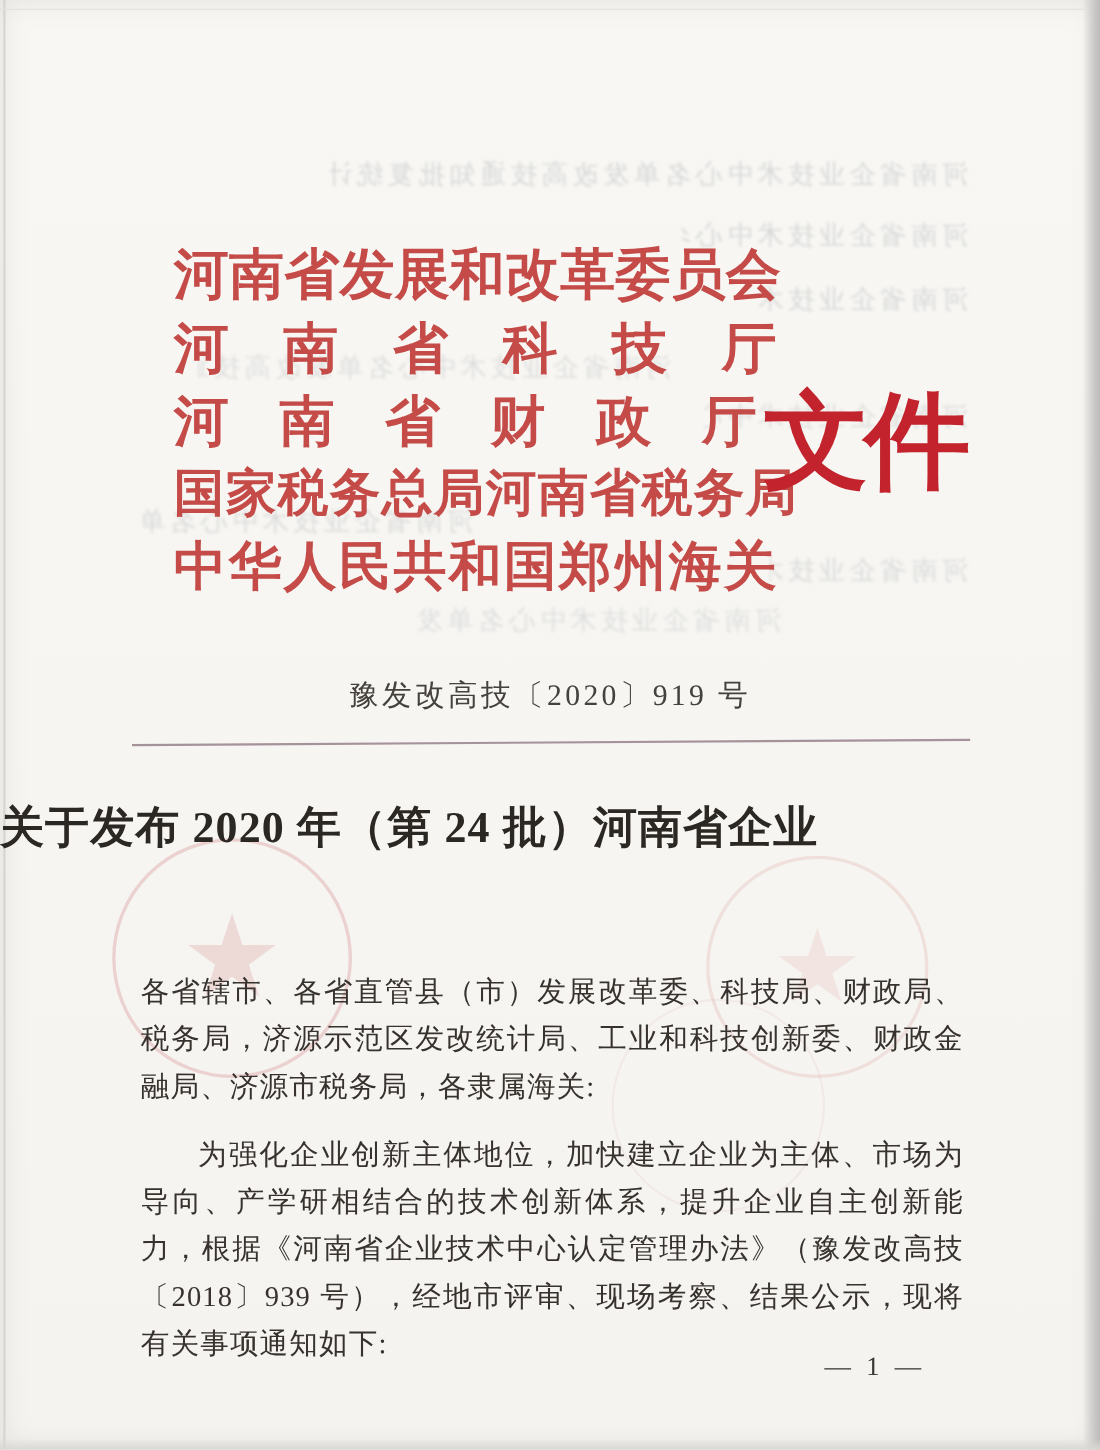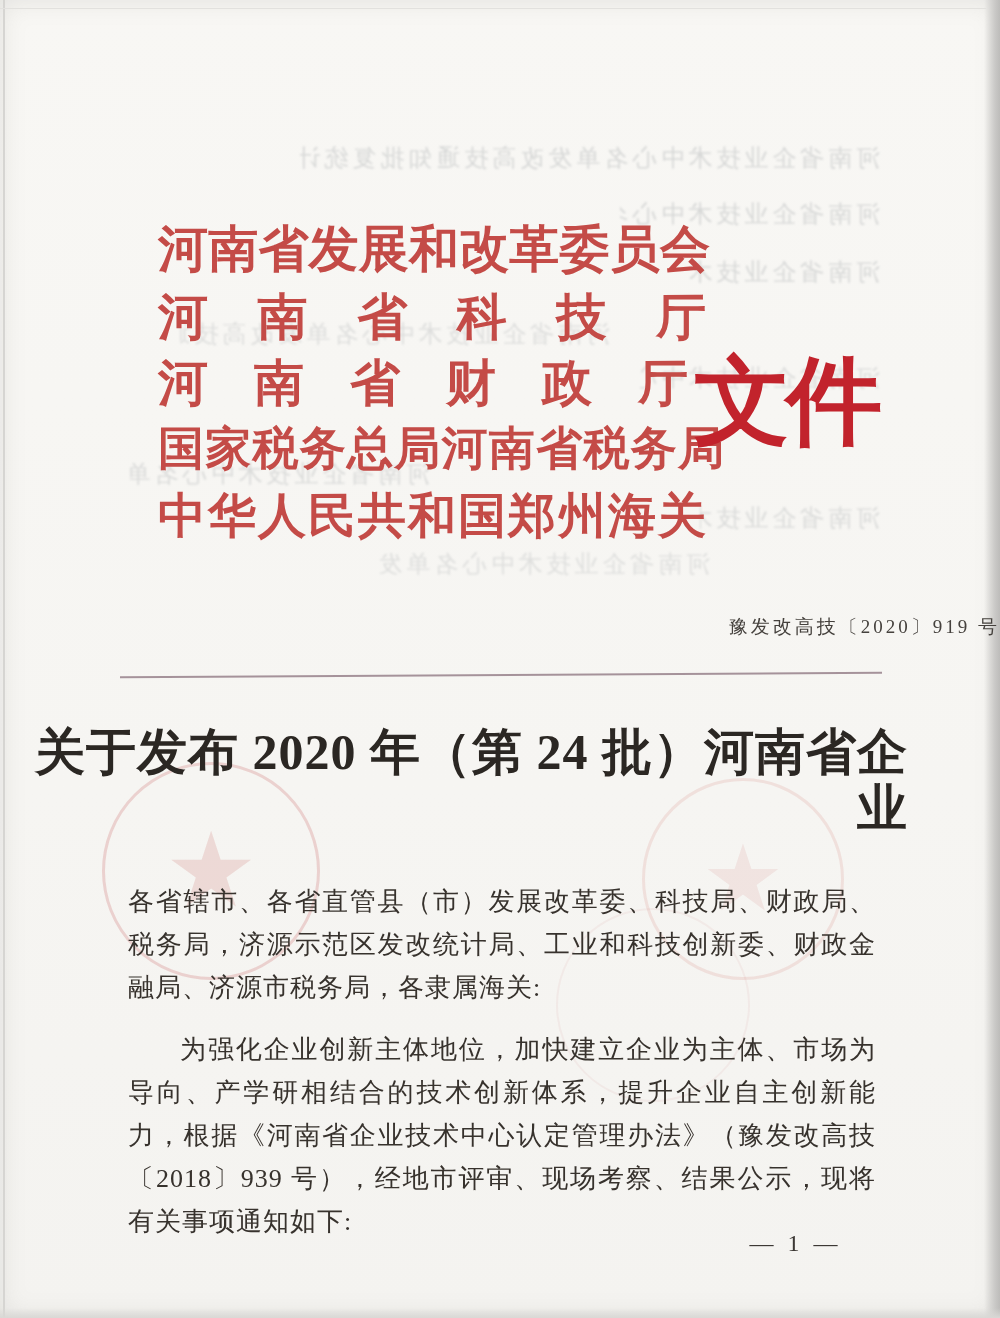--- a/index.html
+++ b/index.html
@@ -51,43 +51,43 @@
   .a5{top:492px;width:548px;font-size:48px;}
 
   .doc-type{
     position:absolute;left:694px;top:349px;
     font-size:96px;font-weight:bold;line-height:1.1;
     letter-spacing:-4px;white-space:nowrap;
   }
 
   .doc-number{
     position:absolute;left:0;top:614px;width:1000px;
-    text-align:right;
-    font-size:19px;color:#45413d;letter-spacing:3px;
+    text-align:center;
+    font-size:27px;color:#45413d;letter-spacing:3px;
   }
 
   .red-rule{
     position:absolute;left:120px;top:674px;width:762px;height:2px;
     background:#a5929a;
     transform:rotate(-.35deg);
   }
 
   
   .seal{position:absolute;border-radius:50%;display:flex;align-items:center;justify-content:center;}
   .seal-star{line-height:1;}
   .seal-left{left:102px;top:762px;width:212px;height:212px;border:3px solid rgba(198,82,80,.22);}
   .seal-left .seal-star{font-size:104px;color:rgba(198,82,80,.17);}
   .seal-right{left:642px;top:778px;width:196px;height:196px;border:3px solid rgba(198,82,80,.13);}
   .seal-right .seal-star{font-size:92px;color:rgba(198,82,80,.10);}
   .seal-low{left:556px;top:908px;width:190px;height:190px;border:2px solid rgba(205,95,95,.07);}
 
   .title{
     position:absolute;left:0;top:724px;width:908px;
-    text-align:right;
-    font-size:50px;font-weight:bold;color:#2b2723;
+    text-align:left;
+    font-size:40px;font-weight:bold;color:#2b2723;
     line-height:56px;
     letter-spacing:1px;
   }
 
   .body-text{
     position:absolute;left:128px;top:880px;width:748px;
     font-size:26px;color:#37322d;
     line-height:43px;
     letter-spacing:1px;
     text-align:justify;

